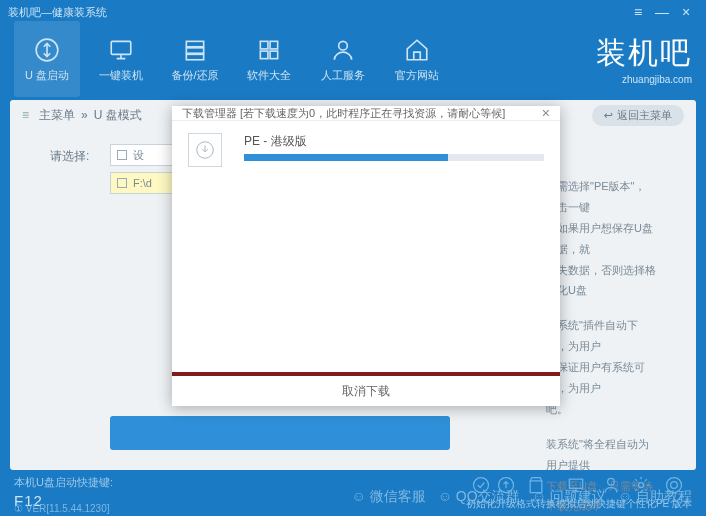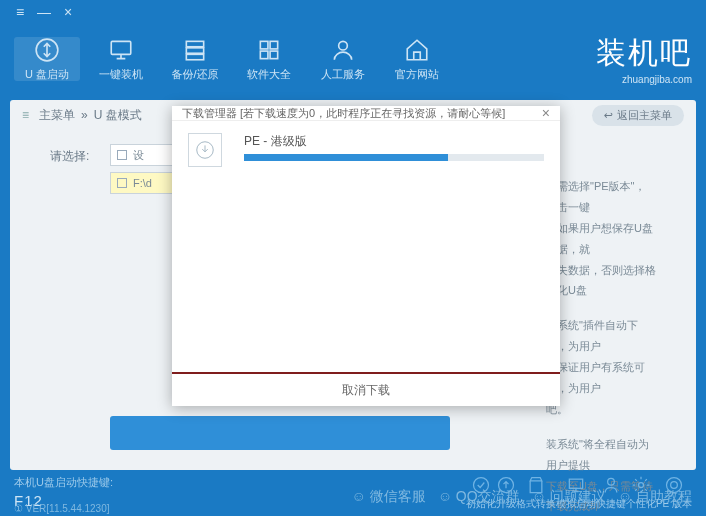--- a/index.html
+++ b/index.html
@@ -1,21 +1,21 @@
 <!DOCTYPE html>
 <html><head>
 <meta charset="utf-8">
 <style>
 *{margin:0;padding:0;box-sizing:border-box;font-family:"Microsoft YaHei",sans-serif}
 body{width:706px;height:516px;background:#1a7ac4;overflow:hidden;position:relative}
 .titlebar{height:24px;display:flex;align-items:center;padding:0 8px;color:#cde4f5;font-size:11px}
 .titlebar .title{flex:1}
 .titlebar .wbtn{width:24px;text-align:center;cursor:pointer;font-size:14px}
 .topnav{height:70px;display:flex;align-items:center;padding:0 14px;gap:8px}
-.nav-item{width:66px;height:44px;display:flex;flex-direction:column;align-items:center;justify-content:center;color:#cde4f5;font-size:11px;gap:4px;cursor:pointer;border-radius:3px}
+.nav-item{width:66px;height:76px;display:flex;flex-direction:column;align-items:center;justify-content:center;color:#cde4f5;font-size:11px;gap:4px;cursor:pointer;border-radius:3px}
 .nav-item.active{background:rgba(255,255,255,0.12)}
 .nav-item .nicon{width:28px;height:28px;display:flex;align-items:center;justify-content:center}
 .nav-item svg{stroke:#cde4f5;fill:none;stroke-width:1.5}
 .brand{margin-left:auto;text-align:right;color:#fff}
 .brand .big{font-size:30px;font-weight:normal;letter-spacing:2px}
 .brand .small{font-size:10px;color:#cde4f5}
 .workarea{position:absolute;left:10px;right:10px;top:100px;bottom:46px;background:#eef2f5;border-radius:3px}
 .crumbs{height:30px;display:flex;align-items:center;padding:0 12px;font-size:12px;color:#6a7a88;gap:6px}
 .crumbs .hamb{margin-right:4px;color:#8aa}
 .crumbs .back{margin-left:auto;background:#d9e2e9;border-radius:12px;padding:3px 12px;font-size:11px;cursor:pointer;display:flex;align-items:center;gap:4px}
@@ -38,27 +38,28 @@
 .modal-head{height:15px;display:flex;align-items:center;padding:0 10px;font-size:11px;color:#666;border-bottom:1px solid #eee}
 .modal-head .x{margin-left:auto;cursor:pointer;font-size:14px;color:#888}
 .dl{padding:12px 16px;display:flex;gap:22px}
 .dl .dicon{width:34px;height:34px;border:1px solid #cfd8df;display:flex;align-items:center;justify-content:center}
 .dl .dicon svg{stroke:#9fb2c0;fill:none}
 .dl .dinfo{flex:1}
 .dl .dname{font-size:12px;color:#555;margin-bottom:4px}
 .dl .bar{height:7px;background:#e3e9ee;position:relative}
 .dl .bar .fill{position:absolute;left:0;top:0;bottom:0;width:68%;background:#2f8fd8}
 .dl .meta{display:flex;justify-content:space-between;font-size:10px;color:#888;margin-top:4px}
-.modal-foot{margin-top:auto;height:34px;border-top:2px solid #7f1d1d;display:flex;align-items:center;justify-content:center;font-size:12px;color:#666;cursor:pointer}
+.modal-foot{margin-top:auto;height:34px;border-top:4px solid #7f1d1d;display:flex;align-items:center;justify-content:center;font-size:12px;color:#666;cursor:pointer}
 .bgtext{position:absolute;right:50px;top:176px;width:110px;font-size:11px;color:#7a8a96;line-height:1.9;filter:blur(0.4px)}
 </style>
 </head>
 <body>
 
 <div class="titlebar">
+  <span class="title">装机吧—健康装系统</span>
   <span class="wbtn">≡</span>
   <span class="wbtn">—</span>
   <span class="wbtn">×</span>
 </div>
 
 <div class="topnav">
   <div class="nav-item active">
     <span class="nicon">
         <svg width="26" height="26" viewBox="0 0 24 24">
           <circle cx="12" cy="12" r="10"></circle>

